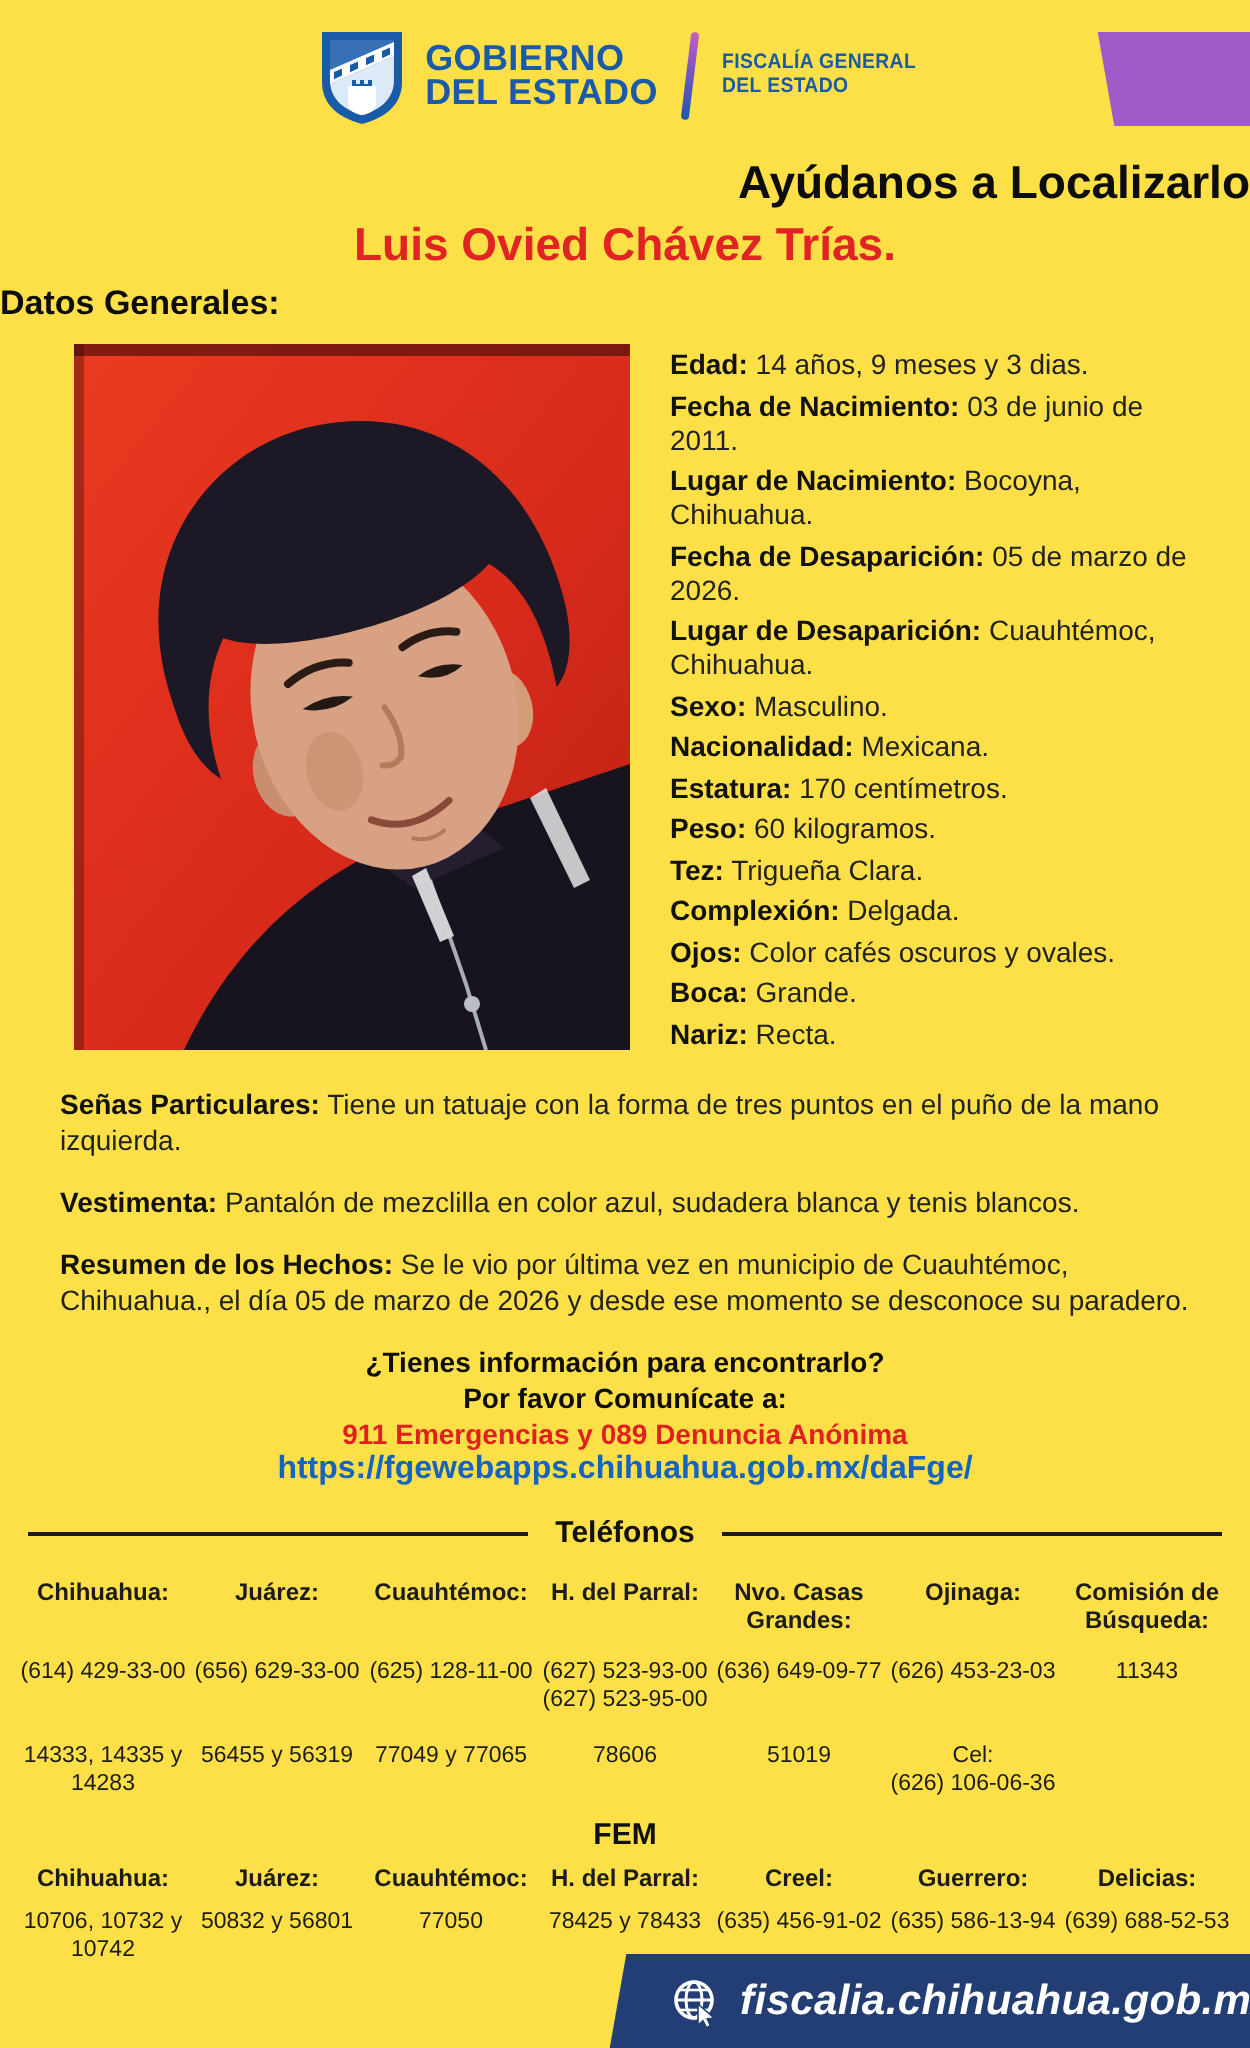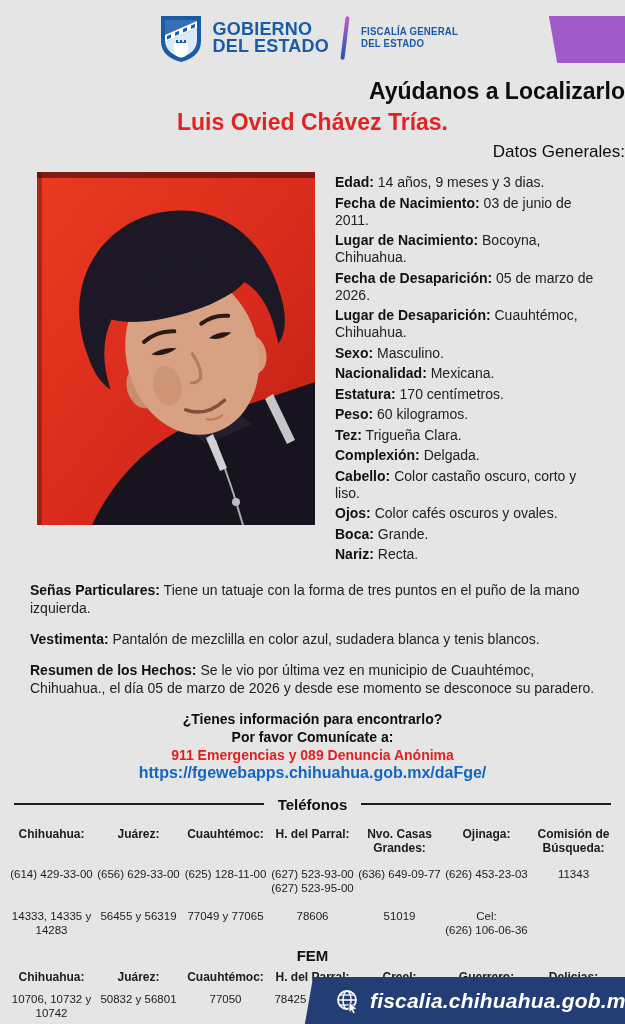--- a/index.html
+++ b/index.html
@@ -1,37 +1,37 @@
 <!DOCTYPE html>
 <html><head>
 <meta charset="utf-8">
 <style>
   * { margin:0; padding:0; box-sizing:border-box; }
   html,body { background:#ffffff; }
   .page {
     position:relative; width:625px; height:1024px; margin:0 auto;
-    background:#e5e5e5; overflow:hidden;
+    background:#fde047; overflow:hidden;
     font-family:"Liberation Sans", sans-serif; color:#111;
   }
   
   .header { position:relative; height:66px; padding-top:13px; }
   .brand { display:flex; justify-content:center; align-items:center; gap:10px; }
   .shield { width:44px; height:50px; flex:0 0 auto; }
   .org { color:#1a5ba8; font-weight:bold; font-size:18px; line-height:0.95; letter-spacing:0.2px; }
   .vbar { width:4px; height:44px; border-radius:2px; margin:0 4px;
           background:linear-gradient(168deg,#c75fc0 0%, #7a55c6 45%, #1a5ba8 100%);
           transform:rotate(7deg); }
   .dept { color:#1a5ba8; font-weight:bold; font-size:10.5px; line-height:1.1; letter-spacing:0.2px;
           transform:scaleX(0.92); transform-origin:left; }
   .purple-tab { position:absolute; top:16px; right:-14px; width:86px; height:47px;
           background:#a05bc8; transform:skewX(10deg); }
   
   .title { text-align:right; font-size:23px; font-weight:bold; color:#0d0d0d; margin-top:12px; }
   .person-name { text-align:center; font-size:23px; font-weight:bold; color:#e02424; margin-top:4px; }
-  .section-heading { text-align:right; font-size:17px; font-weight:normal; color:#0d0d0d; margin-top:6px; }
+  .section-heading { text-align:left; font-size:17px; font-weight:bold; color:#0d0d0d; margin-top:6px; }
   
   .main { display:flex; margin:10px 30px 0 37px; gap:20px; }
   .photo { width:278px; height:353px; flex:0 0 auto; background:#d92b1c; overflow:hidden; }
   .photo svg { display:block; width:100%; height:100%; }
   .fields { flex:1; padding-top:2px; }
   .field { font-size:14px; line-height:17px; margin-bottom:3.5px; color:#222; }
   .field b { color:#111; }
   
   .paragraphs { margin:14px 30px 0 30px; }
   .para { font-size:14px; line-height:18px; margin-bottom:13px; color:#222; }
@@ -145,21 +145,20 @@
       <div class="field"><b>Fecha de Nacimiento:</b> <span>03 de junio de 2011.</span></div>
       <div class="field"><b>Lugar de Nacimiento:</b> <span>Bocoyna, Chihuahua.</span></div>
       <div class="field"><b>Fecha de Desaparición:</b> <span>05 de marzo de 2026.</span></div>
       <div class="field"><b>Lugar de Desaparición:</b> <span>Cuauhtémoc, Chihuahua.</span></div>
       <div class="field"><b>Sexo:</b> <span>Masculino.</span></div>
       <div class="field"><b>Nacionalidad:</b> <span>Mexicana.</span></div>
       <div class="field"><b>Estatura:</b> <span>170 centímetros.</span></div>
       <div class="field"><b>Peso:</b> <span>60 kilogramos.</span></div>
       <div class="field"><b>Tez:</b> <span>Trigueña Clara.</span></div>
       <div class="field"><b>Complexión:</b> <span>Delgada.</span></div>
-      <div class="field"><b>Cabello:</b> <span>Color castaño oscuro, corto y liso.</span></div>
       <div class="field"><b>Ojos:</b> <span>Color cafés oscuros y ovales.</span></div>
       <div class="field"><b>Boca:</b> <span>Grande.</span></div>
       <div class="field"><b>Nariz:</b> <span>Recta.</span></div>
     </div>
   </div>
 
   <div class="paragraphs">
     <div class="para"><b>Señas Particulares:</b> <span>Tiene un tatuaje con la forma de tres puntos en el puño de la mano izquierda.</span></div>
     <div class="para"><b>Vestimenta:</b> <span>Pantalón de mezclilla en color azul, sudadera blanca y tenis blancos.</span></div>
     <div class="para"><b>Resumen de los Hechos:</b> <span>Se le vio por última vez en municipio de Cuauhtémoc, Chihuahua., el día 05 de marzo de 2026 y desde ese momento se desconoce su paradero.</span></div>

